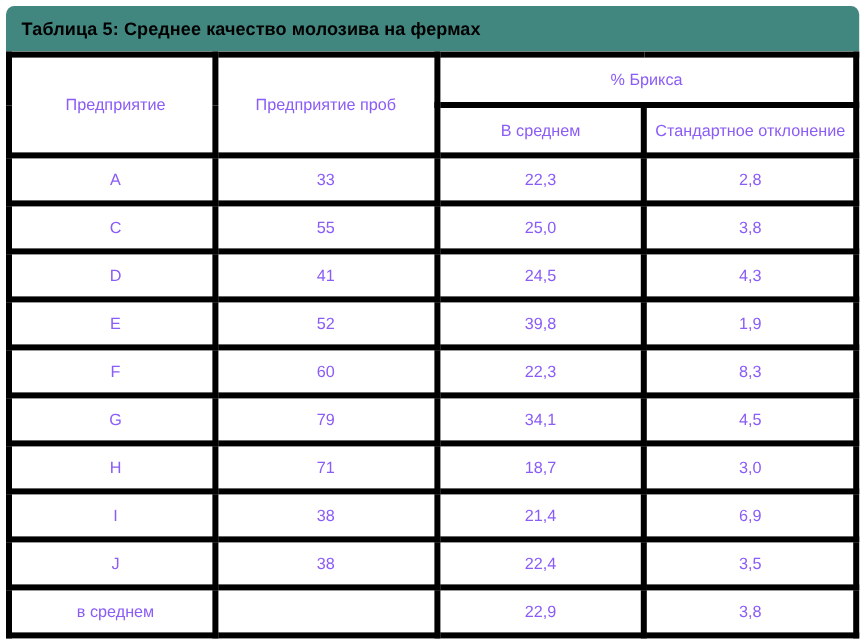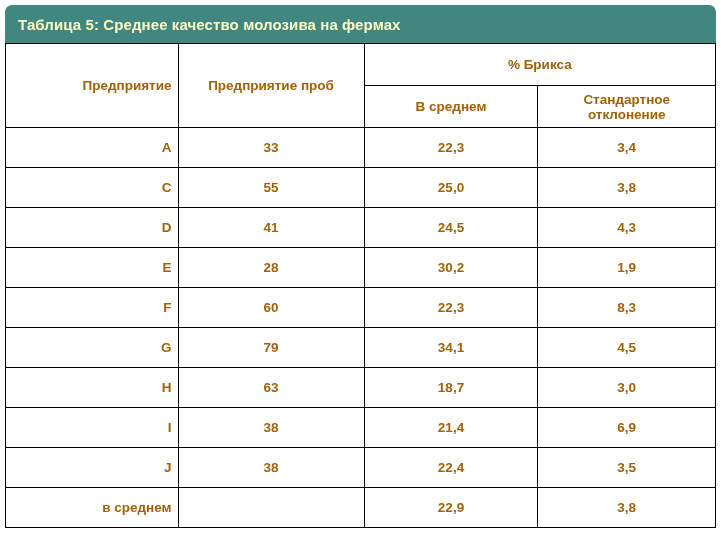--- a/index.html
+++ b/index.html
@@ -14,48 +14,48 @@
   }
   .title-bar {
     height: 38px;
     background: #41867F;
     border-radius: 7px 7px 0 0;
     display: flex;
     align-items: center;
     padding: 0 13px;
   }
   .title-bar .title-text {
-    color: #fef9c3;
+    color: #000000;
     font-size: 15px;
     font-weight: bold;
     letter-spacing: 0.1px;
   }
   table.data-table {
     width: 711px;
     border-collapse: collapse;
     table-layout: fixed;
     background: #ffffff;
   }
   col.c1 { width: 24.3%; }
   col.c2 { width: 26.2%; }
   col.c3 { width: 24.5%; }
   col.c4 { width: 25.0%; }
   .data-table th, .data-table td {
-    border: 1px solid #000000;
-    font-weight: bold;
+    border: 5px solid #000000;
+    font-weight: normal;
     font-size: 13.5px;
-    color: #a16207;
+    color: #8b5cf6;
     text-align: center;
     vertical-align: middle;
     padding: 0 6px;
   }
   .data-table thead tr { height: 42px; }
   .data-table tbody tr { height: 40px; }
   .data-table .cell-left {
-    text-align: right;
+    text-align: center;
     padding-left: 12px;
   }
 </style>
 </head>
 <body>
 
 <div class="page">
 
   <div class="title-bar">
     <span class="title-text">Таблица 5: Среднее качество молозива на фермах</span>
@@ -77,55 +77,55 @@
       <tr>
         <th>В среднем</th>
         <th>Стандартное отклонение</th>
       </tr>
     </thead>
     <tbody>
         <tr>
           <td class="cell-left">A</td>
           <td>33</td>
           <td>22,3</td>
-          <td>3,4</td>
+          <td>2,8</td>
         </tr>
         <tr>
           <td class="cell-left">C</td>
           <td>55</td>
           <td>25,0</td>
           <td>3,8</td>
         </tr>
         <tr>
           <td class="cell-left">D</td>
           <td>41</td>
           <td>24,5</td>
           <td>4,3</td>
         </tr>
         <tr>
           <td class="cell-left">E</td>
-          <td>28</td>
-          <td>30,2</td>
+          <td>52</td>
+          <td>39,8</td>
           <td>1,9</td>
         </tr>
         <tr>
           <td class="cell-left">F</td>
           <td>60</td>
           <td>22,3</td>
           <td>8,3</td>
         </tr>
         <tr>
           <td class="cell-left">G</td>
           <td>79</td>
           <td>34,1</td>
           <td>4,5</td>
         </tr>
         <tr>
           <td class="cell-left">H</td>
-          <td>63</td>
+          <td>71</td>
           <td>18,7</td>
           <td>3,0</td>
         </tr>
         <tr>
           <td class="cell-left">I</td>
           <td>38</td>
           <td>21,4</td>
           <td>6,9</td>
         </tr>
         <tr>

